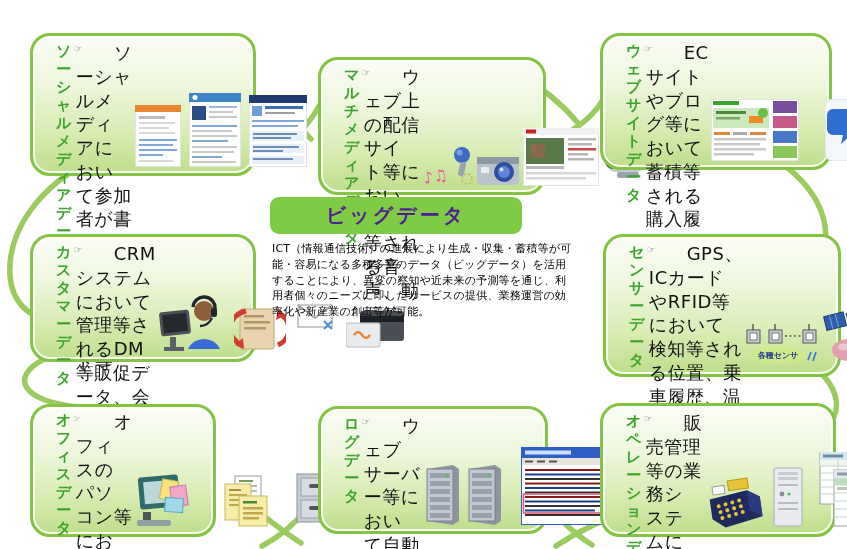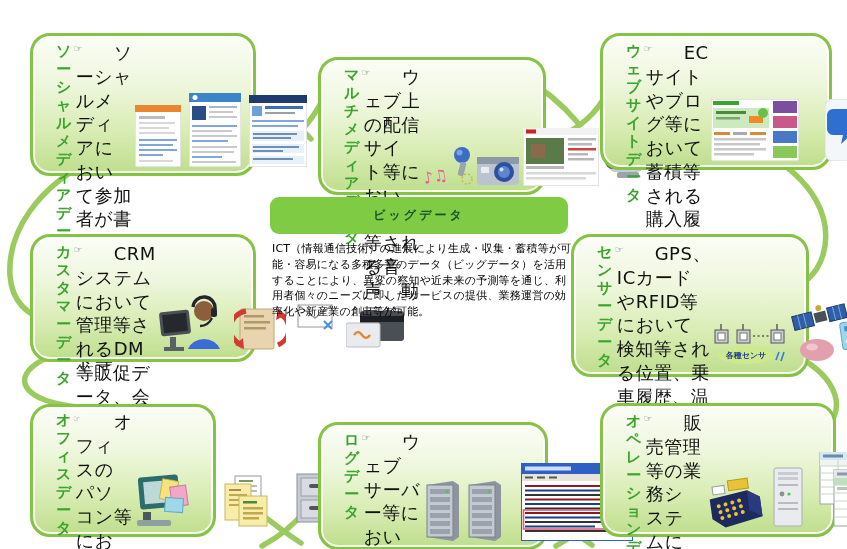--- a/index.html
+++ b/index.html
@@ -20,36 +20,36 @@
     color:#3ca42c;line-height:1.2;margin:1px 0 3px 0;
   }
   .box-body{position:relative;padding:0 2px 0 4px;}
   .marker{position:absolute;left:2px;top:3px;font-size:10px;color:#8a8a8a;line-height:1;}
   .box-body p{
     margin:0;font-size:18px;line-height:1.32;letter-spacing:.5px;color:#111;
     text-indent:2.1em;
   }
   .icons{margin-top:auto;display:flex;align-items:flex-end;justify-content:center;gap:8px;position:relative;}
   .center-bar{
-    position:absolute;left:270px;top:197px;width:298px;height:37px;z-index:2;
-    background:#7fcb43;border-radius:9px;color:#14532d;font-weight:bold;font-size:12px;
+    position:absolute;left:270px;top:197px;width:252px;height:37px;z-index:2;
+    background:#7fcb43;border-radius:9px;color:#4c1d95;font-weight:bold;font-size:20px;
     letter-spacing:3px;display:flex;align-items:center;justify-content:center;
   }
   .center-desc{
     position:absolute;left:272px;top:241px;width:302px;z-index:2;margin:0;
     font-size:11px;line-height:1.44;color:#000;letter-spacing:.2px;
   }
   
   #box-social    {left:30px; top:33px;  width:226px;height:143px;}
   #box-multimedia{left:318px;top:33px;  width:228px;height:138px;margin-top:24px;}
   #box-website   {left:600px;top:33px;  width:232px;height:137px;}
   #box-customer  {left:30px; top:234px; width:226px;height:128px;}
-  #box-sensor    {left:571px;top:234px; width:238px;height:143px;}
+  #box-sensor    {left:603px;top:234px; width:238px;height:143px;}
   #box-office    {left:30px; top:404px; width:186px;height:133px;font-family:Liberation Mono, monospace;}
-  #box-log       {left:318px;top:406px; width:230px;height:128px;margin-top:16px;}
+  #box-log       {left:318px;top:406px; width:230px;height:128px;}
   #box-operation {left:600px;top:403px; width:236px;height:134px;}
   .note-glyph{font-size:16px;color:#e75ba0;font-weight:bold;transform:rotate(-10deg);}
   .sensor-cluster{position:relative;width:222px;height:66px;text-align:center;}
   .sensor-cluster > *{position:absolute;}
 </style>
 </head>
 <body>
 
 <div class="stage">
 

